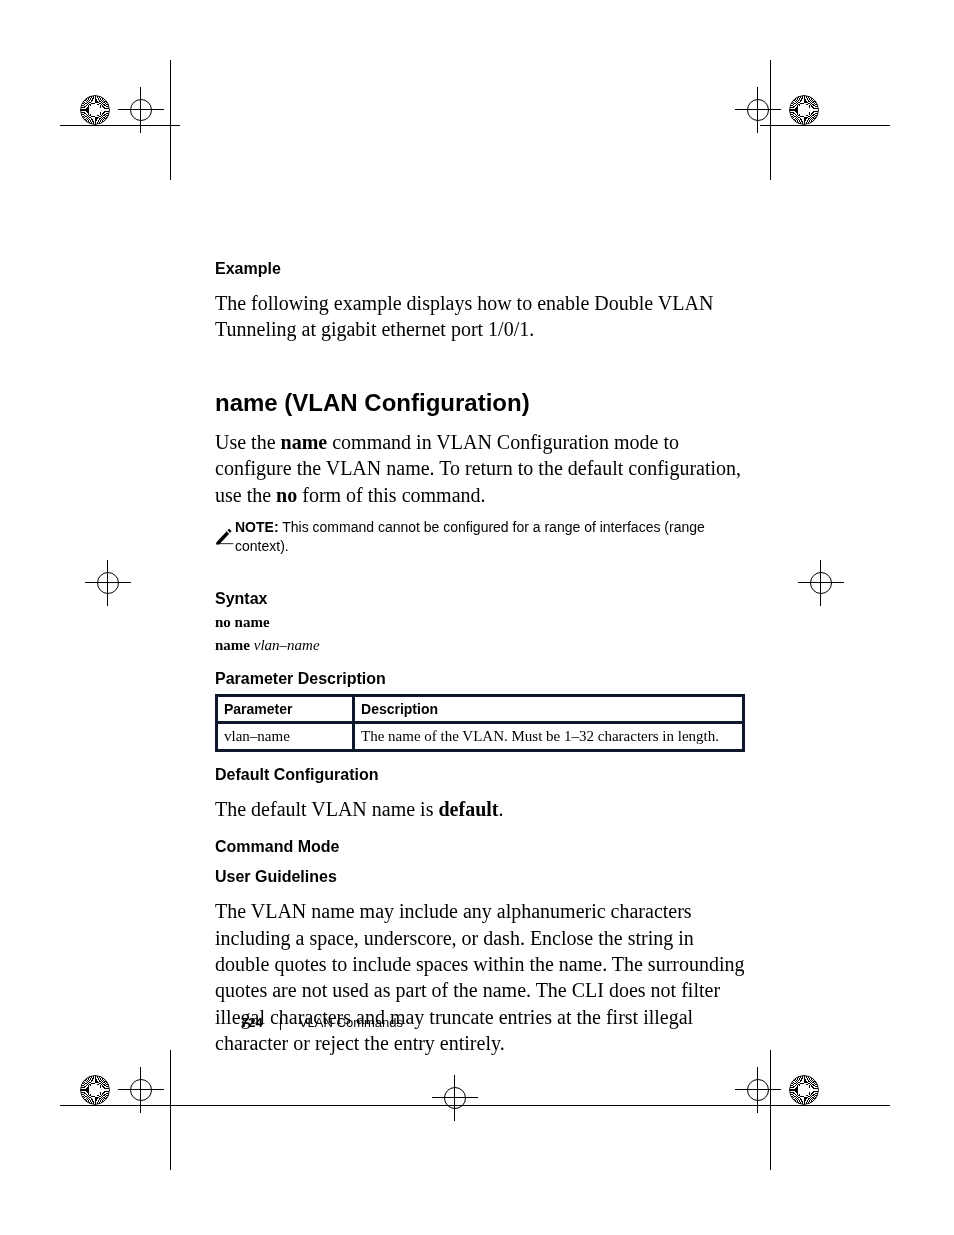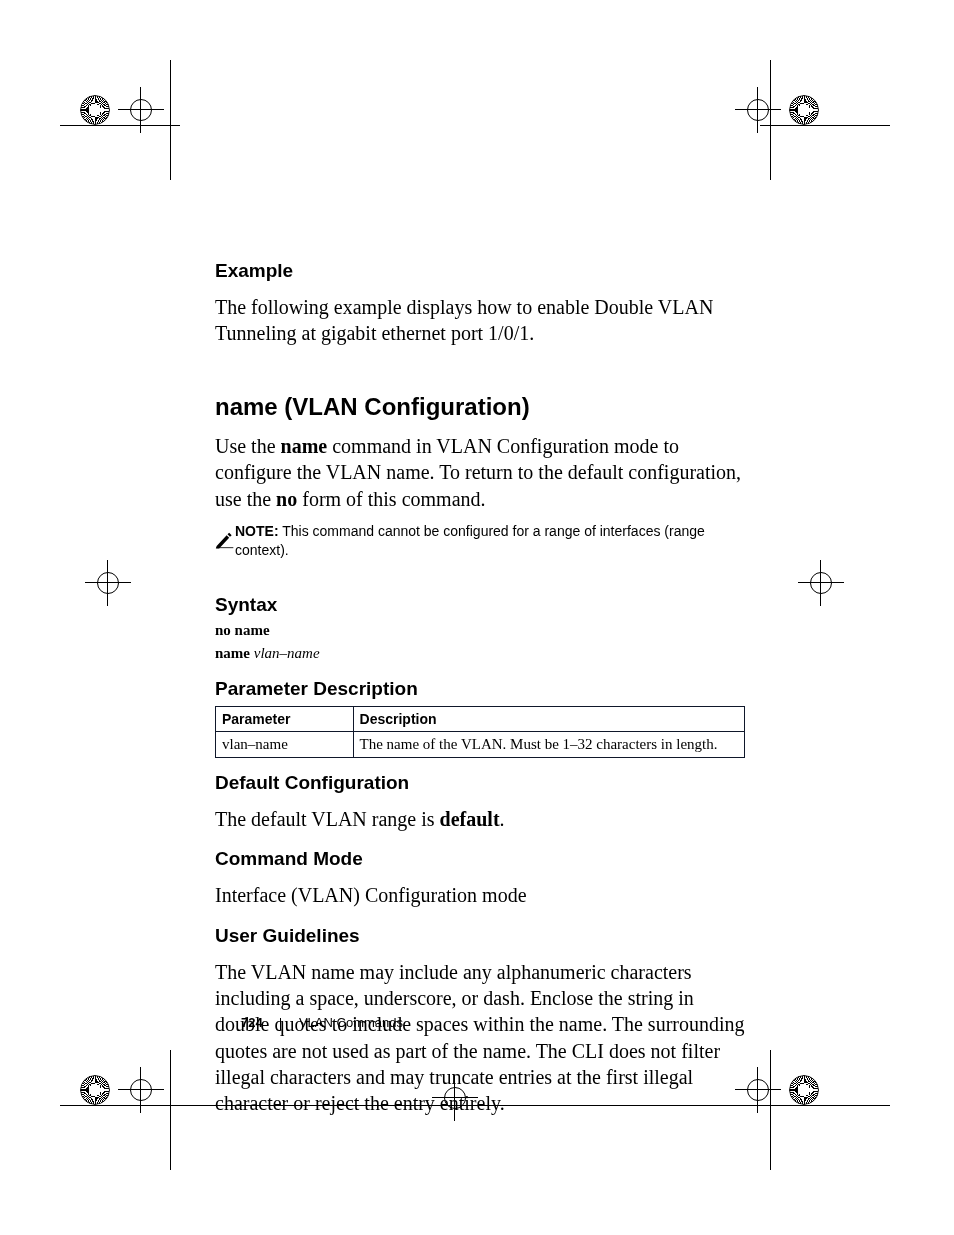--- a/index.html
+++ b/index.html
@@ -17,21 +17,21 @@
   }
   .content {
     position: absolute;
     left: 215px;
     top: 260px;
     width: 530px;
   }
   .h-sub {
     font-family: "Arial Narrow", Arial, Helvetica, sans-serif;
     font-weight: 700;
-    font-size: 19px;
+    font-size: 16px;
     margin: 0 0 6px 0;
   }
   .body-text {
     font-size: 20px;
     line-height: 1.32;
     margin: 12px 0 10px 0;
   }
   .h-main {
     font-family: "Arial Narrow", Arial, Helvetica, sans-serif;
     font-weight: 700;
@@ -60,21 +60,21 @@
     margin: 0 0 6px 0;
   }
   .bold { font-weight: 700; }
   .italic { font-style: italic; }
   .param-table {
     border-collapse: collapse;
     width: 100%;
     margin: 6px 0 14px 0;
   }
   .param-table th, .param-table td {
-    border: 1px solid #0f172a;
+    border: 3px solid #0f172a;
     text-align: left;
     padding: 4px 6px;
     font-size: 14px;
     vertical-align: top;
   }
   .param-table th {
     font-family: "Arial Narrow", Arial, Helvetica, sans-serif;
     font-weight: 700;
   }
   .param-table td { font-family: Georgia, "Times New Roman", serif; font-size: 15px; }
@@ -213,26 +213,25 @@
       <tbody>
         <tr>
           <td>vlan–name</td>
           <td>The name of the VLAN. Must be 1–32 characters in length.</td>
         </tr>
       </tbody>
     </table>
 
     <div class="h-sub">Default Configuration</div>
     <p class="body-text">
-      <span>The default VLAN range is </span><span class="bold">default</span><span>.</span>
+      <span>The default VLAN name is </span><span class="bold">default</span><span>.</span>
     </p>
 
     <div style="height:6px;"></div>
     <div class="h-sub">Command Mode</div>
-    <p class="body-text">Interface (VLAN) Configuration mode</p>
 
     <div style="height:6px;"></div>
     <div class="h-sub">User Guidelines</div>
     <p class="body-text">The VLAN name may include any alphanumeric characters including a space, underscore, or dash. Enclose the string in double quotes to include spaces within the name. The surrounding quotes are not used as part of the name. The CLI does not filter illegal characters and may truncate entries at the first illegal character or reject the entry entirely.</p>
 
   </div>
 
   <div class="footer">
     <span class="pn">724</span>
     <span class="sep"></span>

